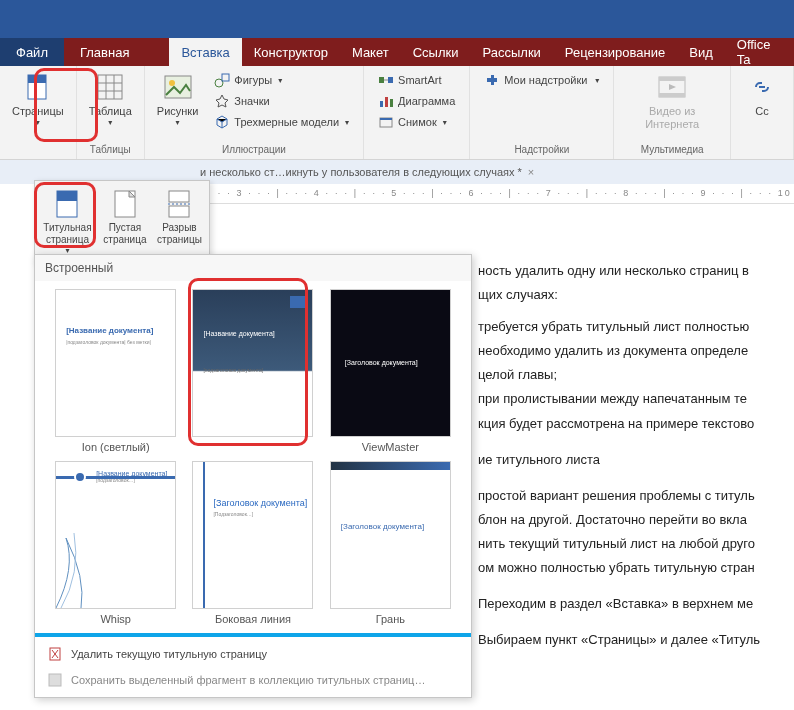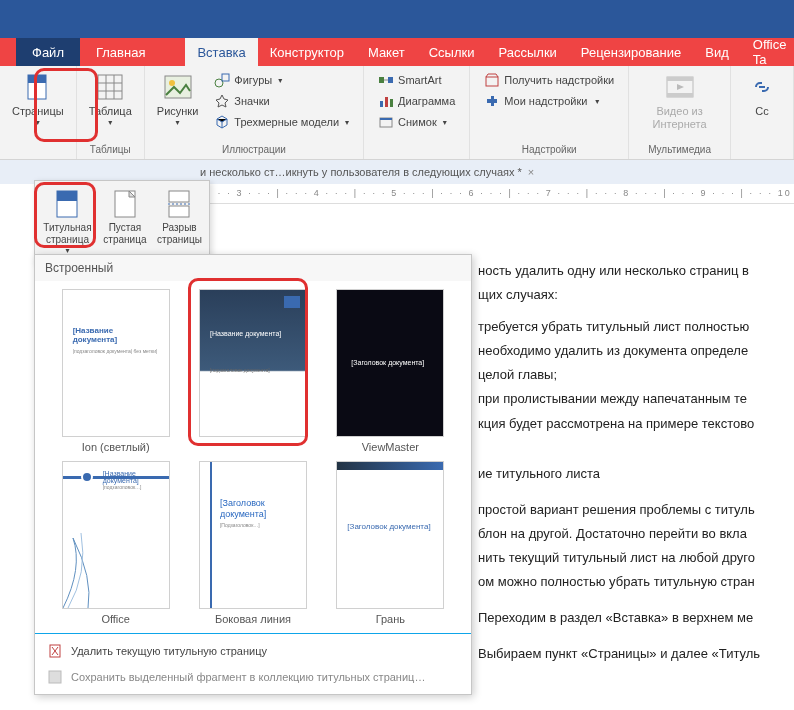--- a/index.html
+++ b/index.html
@@ -2,21 +2,21 @@
 <html><head>
 <meta charset="utf-8">
 <style>
 * { box-sizing: border-box; margin: 0; padding: 0; font-family: 'Segoe UI', Tahoma, sans-serif; }
 body { width: 794px; height: 710px; overflow: hidden; background: #fff; position: relative; }
 
 
 .titlebar { height: 38px; background: #2b579a; }
 
 
-.ribbon-tabs { height: 28px; background: #ef4444; display: flex; align-items: stretch; padding-left: 16px; }
+.ribbon-tabs { height: 28px; background: #7f1d1d; display: flex; align-items: stretch; padding-left: 0; }
 .ribbon-tab { padding: 0 12px; color: #fff; font-size: 13px; display: flex; align-items: center; cursor: pointer; }
 .ribbon-tab.file { background: #1e3e70; margin-right: 4px; padding: 0 16px; }
 .ribbon-tab.active { background: #f3f3f3; color: #2b579a; font-weight: 400; margin-left: 28px; }
 
 
 .ribbon { height: 94px; background: #f3f3f3; border-bottom: 1px solid #d4d4d4; display: flex; position: relative; }
 .ribbon-group { display: flex; flex-direction: column; align-items: center; padding: 2px 6px; border-right: 1px solid #e1e1e1; height: 100%; }
 .ribbon-group-items { display: flex; flex: 1; align-items: flex-start; gap: 2px; }
 .ribbon-group-label { font-size: 10px; color: #666; padding: 2px 0; }
 .ribbon-btn { display: flex; flex-direction: column; align-items: center; justify-content: flex-start; padding: 3px 6px; min-width: 50px; cursor: pointer; font-size: 11px; color: #444; text-align: center; line-height: 1.2; }
@@ -33,23 +33,23 @@
 
 
 .pages-dropdown { position: absolute; left: 34px; top: 180px; width: 176px; background: #f3f3f3; border: 1px solid #c6c6c6; box-shadow: 2px 2px 6px rgba(0,0,0,0.15); display: flex; padding: 4px; gap: 4px; z-index: 50; }
 .pages-dropdown .ribbon-btn { min-width: 50px; font-size: 10px; }
 
 
 .gallery { position: absolute; left: 34px; top: 254px; width: 438px; background: #fff; border: 1px solid #c6c6c6; box-shadow: 2px 2px 8px rgba(0,0,0,0.2); z-index: 60; }
 .gallery-header { padding: 6px 10px; font-size: 12px; color: #555; background: #f7f7f7; }
 .gallery-grid { display: grid; grid-template-columns: repeat(3, 1fr); gap: 8px 12px; padding: 8px 18px; }
 .gallery-item { display: flex; flex-direction: column; align-items: center; cursor: pointer; }
-.thumb { width: 108px; height: 148px; background: #fff; border: 1px solid #d0d0d0; position: relative; overflow: hidden; font-size: 7px; }
+.thumb { width: 121px; height: 148px; background: #fff; border: 1px solid #d0d0d0; position: relative; overflow: hidden; font-size: 7px; }
 .thumb-label { font-size: 11px; color: #555; margin-top: 4px; text-align: center; }
-.gallery-footer { border-top: 1px solid #0ea5e9; padding: 4px 0; }
+.gallery-footer { border-top: 4px solid #0ea5e9; padding: 4px 0; }
 .gallery-footer-item { display: flex; align-items: center; gap: 8px; padding: 5px 12px; font-size: 11px; color: #888; cursor: pointer; }
 .gallery-footer-item.enabled { color: #444; }
 
 
 .thumb-ion-light { padding: 36px 10px; color: #3a6ab0; }
 .thumb-ion-light .t-title { font-size: 8px; font-weight: 600; }
 .thumb-ion-light .t-sub { font-size: 5px; color: #888; margin-top: 4px; }
 .thumb-ion-dark { background: linear-gradient(180deg, #2a3f5a 0%, #3d5a7a 55%, #fff 56%); }
 .thumb-ion-dark .corner { position: absolute; top: 6px; right: 6px; width: 16px; height: 12px; background: #3a6ab0; }
 .thumb-ion-dark .t-title { color: #fff; padding: 40px 10px 0; font-size: 7px; }
@@ -212,29 +212,20 @@
     </div>
     <div class="ribbon-group-label">&nbsp;</div>
   </div>
 
   <div class="ribbon-group">
     <div class="ribbon-group-items">
       <div class="ribbon-stack">
         <div class="ribbon-stack-item">
           <span class="mini-icon">
               <svg width="16" height="16">
-                <rect x="2" y="5" width="12" height="9" fill="none" stroke="#c04040"></rect>
-                <path d="M2 5l2-3h8l2 3" fill="none" stroke="#c04040"></path>
-              </svg>
-            </span>
-          <span>Получить надстройки</span>
-        </div>
-        <div class="ribbon-stack-item">
-          <span class="mini-icon">
-              <svg width="16" height="16">
                 <path d="M3 6h4v-3h3v3h3v4h-3v3h-3v-3h-4z" fill="#3a6ab0"></path>
               </svg>
             </span>
           <span>Мои надстройки</span>
             <span style="font-size:8px;margin-left:4px;">▾</span>
         </div>
       </div>
     </div>
     <div class="ribbon-group-label">Надстройки</div>
   </div>
@@ -338,21 +329,21 @@
       <div class="thumb thumb-whisp">
         <div class="bar"></div>
           <div class="circ"></div>
         <div class="t-title">[Название документа]</div>
         <div class="t-sub">[подзаголовок…]</div>
         <svg class="swirl" viewBox="0 0 50 80">
             <path d="M0 80 Q20 40 10 10 Q30 50 25 80" fill="none" stroke="#6090c0" stroke-width="1"></path>
             <path d="M5 80 Q25 45 18 5" fill="none" stroke="#a0c0e0"></path>
           </svg>
       </div>
-      <div class="thumb-label">Office</div>
+      <div class="thumb-label">Whisp</div>
     </div>
     <div class="gallery-item">
       <div class="thumb thumb-sideline">
         <div class="side"></div>
         <div class="t-title">[Заголовок документа]</div>
         <div class="t-sub">[Подзаголовок…]</div>
       </div>
       <div class="thumb-label">Боковая линия</div>
     </div>
     <div class="gallery-item">
@@ -390,20 +381,20 @@
 <div class="red-highlight" style="left:188px; top:278px; width:120px; height:168px;"></div>
 
 <div class="doc-body">
   <p>ность удалить одну или несколько страниц в</p>
   <p>щих случаях:</p>
   <p style="margin-top:10px;">требуется убрать титульный лист полностью</p>
   <p>необходимо удалить из документа определе</p>
   <p>целой главы;</p>
   <p>при пролистывании между напечатанным те</p>
   <p>кция будет рассмотрена на примере текстово</p>
-  <p style="margin-top:28px;">ие титульного листа</p>
+  <p style="margin-top:14px;">ие титульного листа</p>
   <p style="margin-top:14px;">простой вариант решения проблемы с титуль</p>
   <p>блон на другой. Достаточно перейти во вкла</p>
   <p>нить текущий титульный лист на любой друго</p>
   <p>ом можно полностью убрать титульную стран</p>
   <p style="margin-top:14px;">Переходим в раздел «Вставка» в верхнем ме</p>
   <p style="margin-top:14px;">Выбираем пункт «Страницы» и далее «Титуль</p>
 </div>
 
 </body></html>

